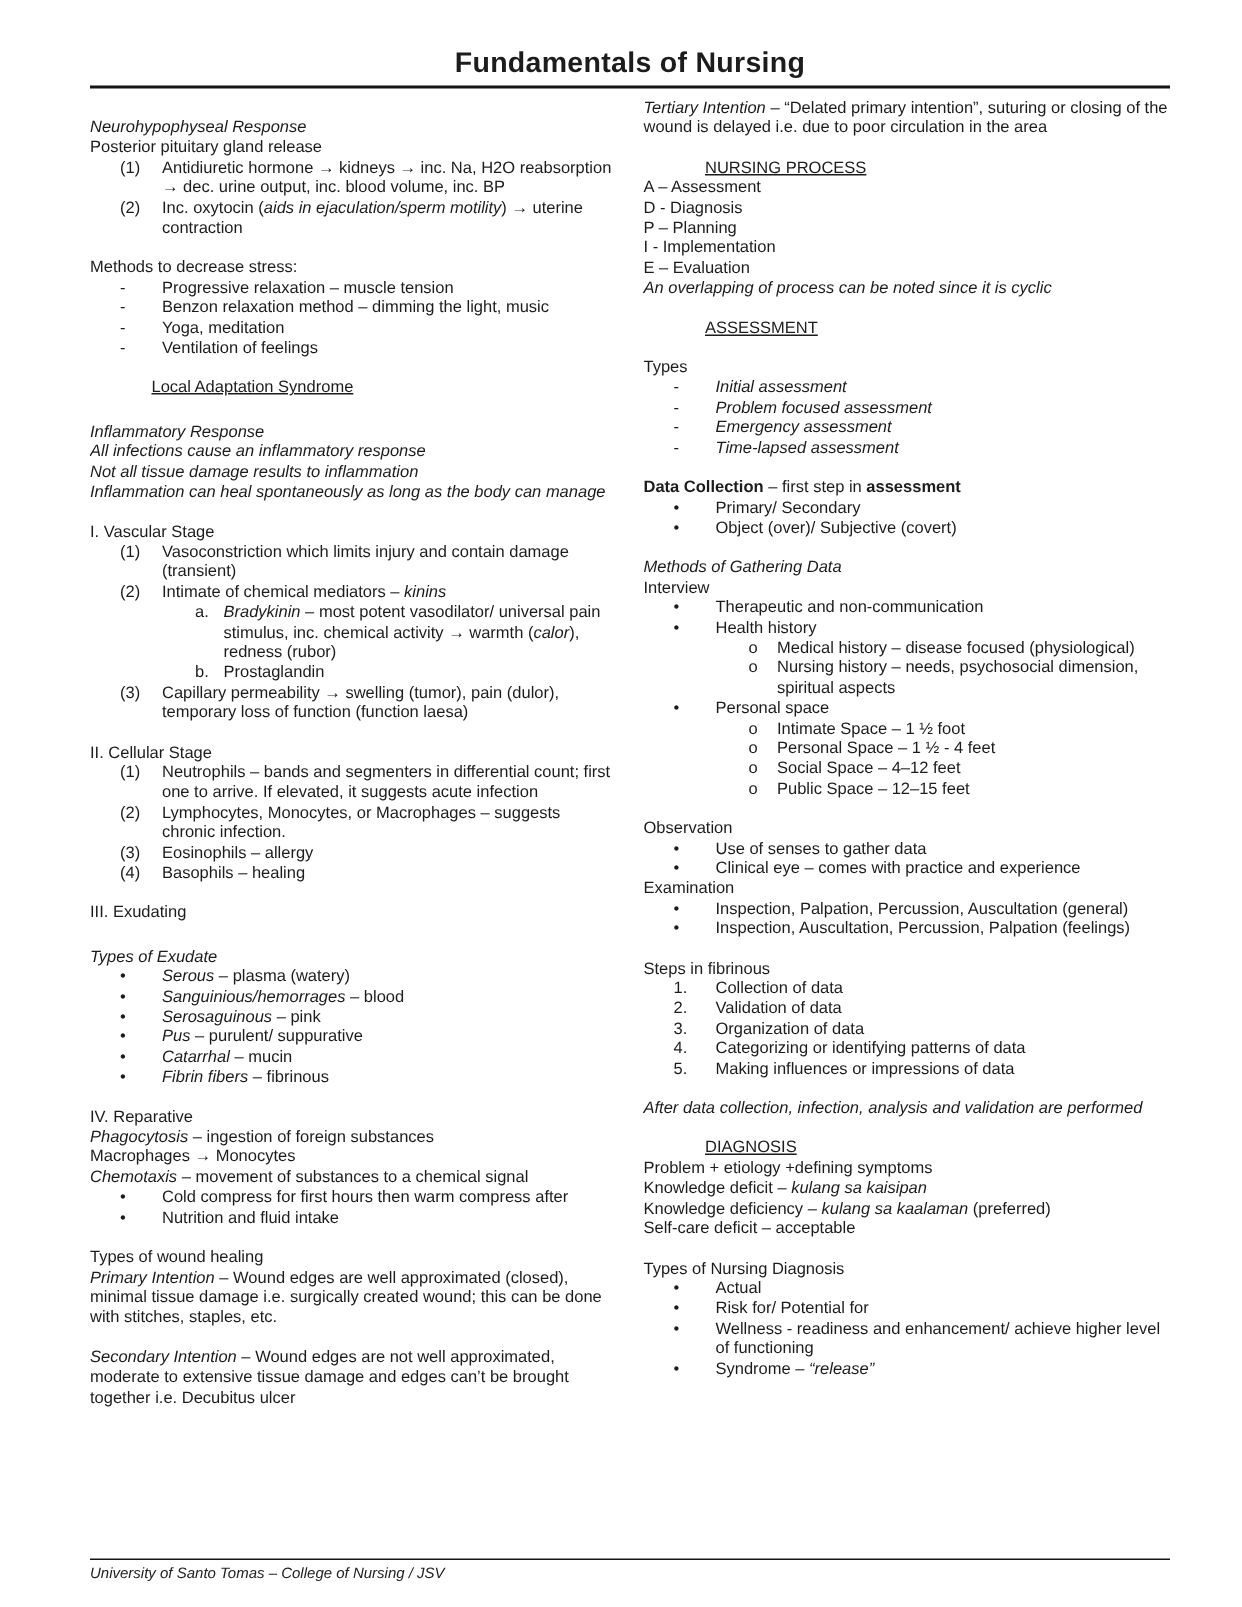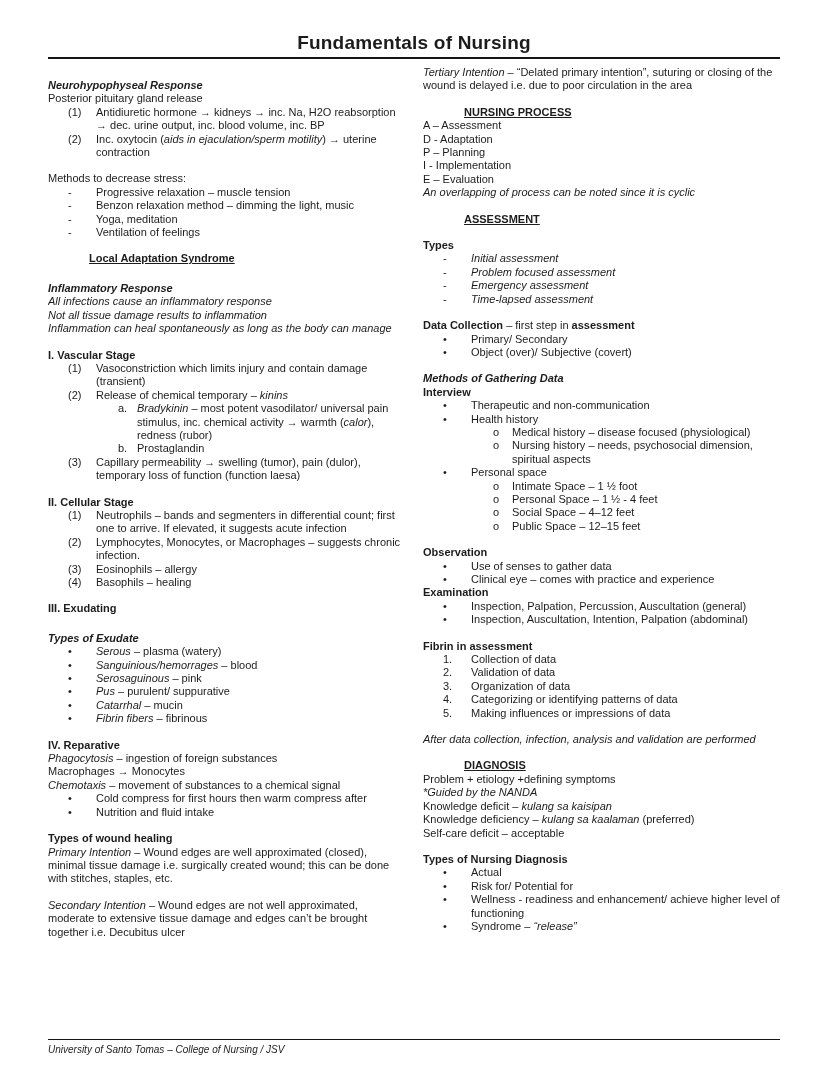--- a/index.html
+++ b/index.html
@@ -4,35 +4,35 @@
 <style>
   * { box-sizing: border-box; }
   html, body { margin: 0; padding: 0; }
   body {
     width: 828px; height: 1071px;
     background: #ffffff;
     font-family: "Liberation Sans", sans-serif;
     color: #1c1c1c;
     overflow: hidden;
   }
-  .page { height: 100%; padding: 32px 48px 16px 48px; display: flex; flex-direction: column; }
+  .page { height: 100%; padding: 32px 48px 16px 60px; display: flex; flex-direction: column; }
   .doc-title { font-size: 19px; font-weight: 700; text-align: center; margin: 0; letter-spacing: .2px; }
   .title-rule { border-bottom: 2px solid #151515; margin-top: 3px; }
   .columns { display: flex; gap: 18px; margin-top: 7px; flex: 1 1 auto; overflow: hidden; align-items: flex-start; }
   .col { flex: 1 1 0; font-size: 11px; line-height: 13.4px; }
   .line { display: flex; }
   .mk { flex: 0 0 auto; }
   .tx { flex: 1 1 auto; min-width: 0; }
   .ind1 { padding-left: 20px; }
   .ind1 .mk { width: 28px; }
   .ind2 { padding-left: 70px; }
   .ind2 .mk { width: 19px; }
   .e { font-style: italic; margin-top: 48px; }
   .b { font-weight: 700; text-align: right; }
-  .hb, .hbu, .hbi { font-weight: 700; }
+  .hb, .hbu, .hbi { font-weight: 400; }
   .hbi { font-style: italic; margin-top: 16px; }
   .hbu .tx { text-decoration: underline; margin-left: 41px; }
   .sp { margin-top: 13px; }
   .page-footer { margin-top: auto; }
   .footer-rule { border-top: 1.5px solid #151515; }
   .footer-text { font-size: 10px; padding-top: 4px; color: #222; font-style: italic; }
 </style>
 </head>
 <body>
 
@@ -97,21 +97,21 @@
         </div>
         <div class="line hb sp">
           <span class="tx"><span>I. Vascular Stage</span></span>
         </div>
         <div class="line ind1">
           <span class="mk">(1)</span>
           <span class="tx"><span>Vasoconstriction which limits injury and contain damage (transient)</span></span>
         </div>
         <div class="line ind1">
           <span class="mk">(2)</span>
-          <span class="tx"><span>Release of chemical temporary – </span><span class="e">kinins</span></span>
+          <span class="tx"><span>Intimate of chemical mediators – </span><span class="e">kinins</span></span>
         </div>
         <div class="line ind2">
           <span class="mk">a.</span>
           <span class="tx"><span class="e">Bradykinin</span><span> – most potent vasodilator/ universal pain stimulus, inc. chemical activity → warmth (</span><span class="e">calor</span><span>), redness (rubor)</span></span>
         </div>
         <div class="line ind2">
           <span class="mk">b.</span>
           <span class="tx"><span>Prostaglandin</span></span>
         </div>
         <div class="line ind1">
@@ -203,21 +203,21 @@
     <div class="line">
           <span class="tx"><span class="e">Tertiary Intention</span><span> – “Delated primary intention”, suturing or closing of the wound is delayed i.e. due to poor circulation in the area</span></span>
         </div>
         <div class="line hbu sp">
           <span class="tx"><span>NURSING PROCESS</span></span>
         </div>
         <div class="line">
           <span class="tx"><span>A – Assessment</span></span>
         </div>
         <div class="line">
-          <span class="tx"><span>D - Adaptation</span></span>
+          <span class="tx"><span>D - Diagnosis</span></span>
         </div>
         <div class="line">
           <span class="tx"><span>P – Planning</span></span>
         </div>
         <div class="line">
           <span class="tx"><span>I - Implementation</span></span>
         </div>
         <div class="line">
           <span class="tx"><span>E – Evaluation</span></span>
         </div>
@@ -312,24 +312,24 @@
         </div>
         <div class="line hb">
           <span class="tx"><span>Examination</span></span>
         </div>
         <div class="line ind1">
           <span class="mk">•</span>
           <span class="tx"><span>Inspection, Palpation, Percussion, Auscultation (general)</span></span>
         </div>
         <div class="line ind1">
           <span class="mk">•</span>
-          <span class="tx"><span>Inspection, Auscultation, Intention, Palpation (abdominal)</span></span>
-        </div>
-        <div class="line hb sp">
-          <span class="tx"><span>Fibrin in assessment</span></span>
+          <span class="tx"><span>Inspection, Auscultation, Percussion, Palpation (feelings)</span></span>
+        </div>
+        <div class="line hb sp">
+          <span class="tx"><span>Steps in fibrinous</span></span>
         </div>
         <div class="line ind1">
           <span class="mk">1.</span>
           <span class="tx"><span>Collection of data</span></span>
         </div>
         <div class="line ind1">
           <span class="mk">2.</span>
           <span class="tx"><span>Validation of data</span></span>
         </div>
         <div class="line ind1">
@@ -345,23 +345,20 @@
           <span class="tx"><span>Making influences or impressions of data</span></span>
         </div>
         <div class="line sp">
           <span class="tx"><span class="e">After data collection, infection, analysis and validation are performed</span></span>
         </div>
         <div class="line hbu sp">
           <span class="tx"><span>DIAGNOSIS</span></span>
         </div>
         <div class="line">
           <span class="tx"><span>Problem + etiology +defining symptoms</span></span>
-        </div>
-        <div class="line">
-          <span class="tx"><span class="e">*Guided by the NANDA</span></span>
         </div>
         <div class="line">
           <span class="tx"><span>Knowledge deficit – </span><span class="e">kulang sa kaisipan</span></span>
         </div>
         <div class="line">
           <span class="tx"><span>Knowledge deficiency – </span><span class="e">kulang sa kaalaman</span><span> (preferred)</span></span>
         </div>
         <div class="line">
           <span class="tx"><span>Self-care deficit – acceptable</span></span>
         </div>

